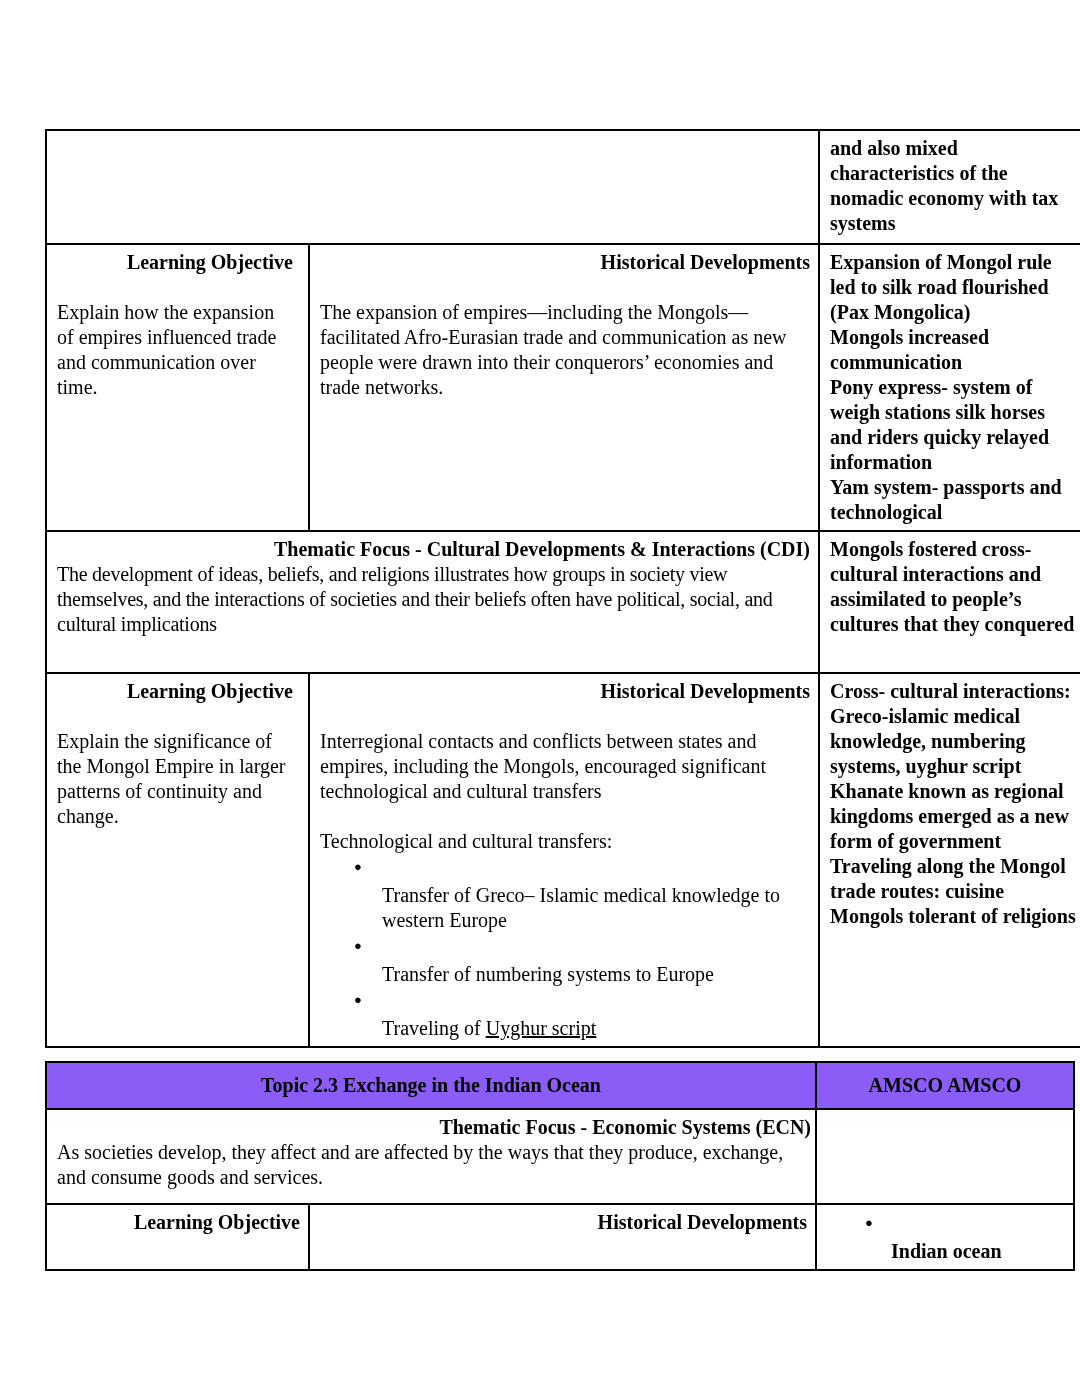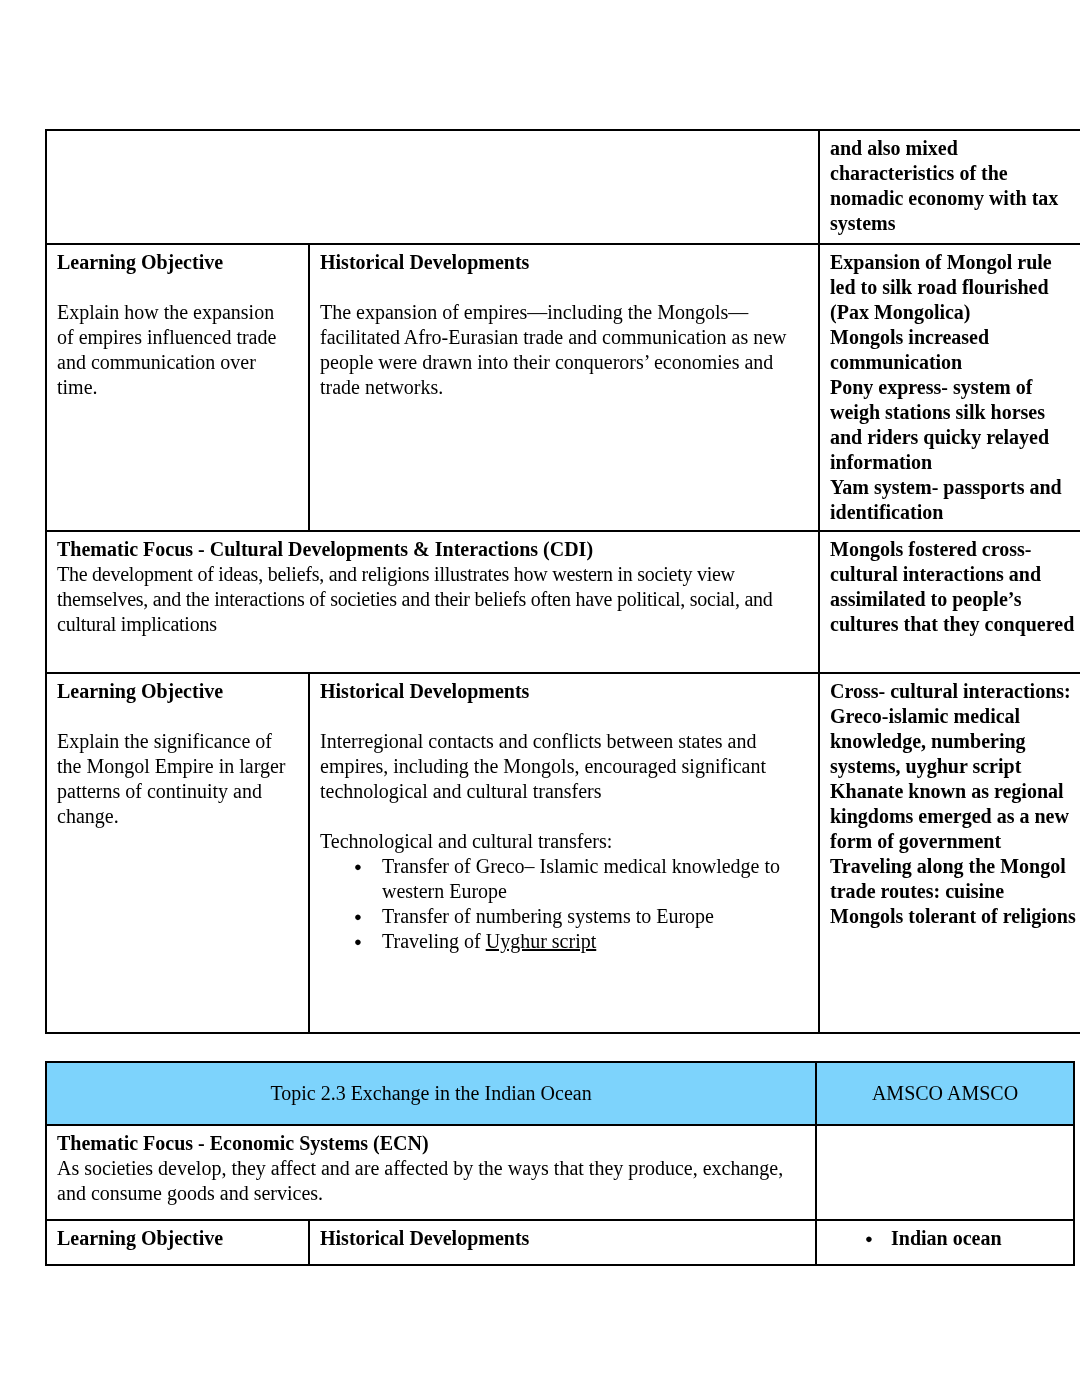--- a/index.html
+++ b/index.html
@@ -19,41 +19,41 @@
     position: absolute;
   }
   td {
     border: 2px solid #000000;
     vertical-align: top;
     padding: 5px 8px 5px 10px;
     overflow: hidden;
   }
   .t1 { left: 45px; top: 129px; width: 1042px; }
   .t2 { left: 45px; top: 1061px; width: 1028px; }
-  .bold, .h { font-weight: bold; }
+  .bold, .h { font-weight: bold; text-align: right; }
   .h-gap { margin-bottom: 25px; }      
   .mb { margin-bottom: 25px; }         
   .notes { font-weight: bold; }
   .merged-body { letter-spacing: -0.25px; }
   .wide-pad { padding-right: 15px; }
   ul.blist { margin: 0; padding: 0 0 0 34px; list-style: none; }
   ul.blist li { display: flex; }
   .blt {
     width: 28px; flex: 0 0 28px;
     font-size: 13px; line-height: 25px;
     font-weight: normal;
   }
-  .li-text { flex: 1; }
+  .li-text { flex: 1; margin-top: 29px; }
   .u { text-decoration: underline; text-decoration-thickness: 2px; font-weight: normal; }
   .gray-row td {
-    background: #7dd3fc;
+    background: #8b5cf6;
     text-align: center;
     vertical-align: middle;
-    font-weight: normal;
-    padding: 18px 8px;
+    font-weight: bold;
+    padding: 10px 8px;
   }
   .amsco-note { padding-left: 38px; display: flex; font-weight: bold; }
   .amsco-note .blt { width: 26px; flex: 0 0 26px; }
 </style>
 </head>
 <body>
 
 <table class="t1">
   <colgroup>
       <col style="width:263px">
@@ -75,28 +75,28 @@
       <div>Explain how the expansion of empires influenced trade and communication over time.</div>
     </td>
     <td>
       <div class="h h-gap">Historical Developments</div>
       <div>The expansion of empires—including the Mongols—facilitated Afro-Eurasian trade and communication as new people were drawn into their conquerors’ economies and trade networks.</div>
     </td>
     <td class="notes">
       <div>Expansion of Mongol rule led to silk road flourished (Pax Mongolica)</div>
       <div>Mongols increased communication</div>
       <div>Pony express- system of weigh stations silk horses and riders quicky relayed information</div>
-      <div>Yam system- passports and identification</div>
+      <div>Yam system- passports and technological</div>
     </td>
   </tr>
 
   <tr style="height:142px">
     <td colspan="2" style="">
       <div class="h">Thematic Focus - Cultural Developments &amp; Interactions (CDI)</div>
-      <div class="merged-body">The development of ideas, beliefs, and religions illustrates how western in society view themselves, and the interactions of societies and their beliefs often have political, social, and cultural implications</div>
+      <div class="merged-body">The development of ideas, beliefs, and religions illustrates how groups in society view themselves, and the interactions of societies and their beliefs often have political, social, and cultural implications</div>
     </td>
     <td class="notes">
       <div>Mongols fostered cross-cultural interactions and assimilated to people’s cultures that they conquered</div>
     </td>
   </tr>
 
   <tr style="height:360px">
     <td class="wide-pad">
       <div class="h h-gap">Learning Objective</div>
       <div>Explain the significance of the Mongol Empire in larger patterns of continuity and change.</div>

